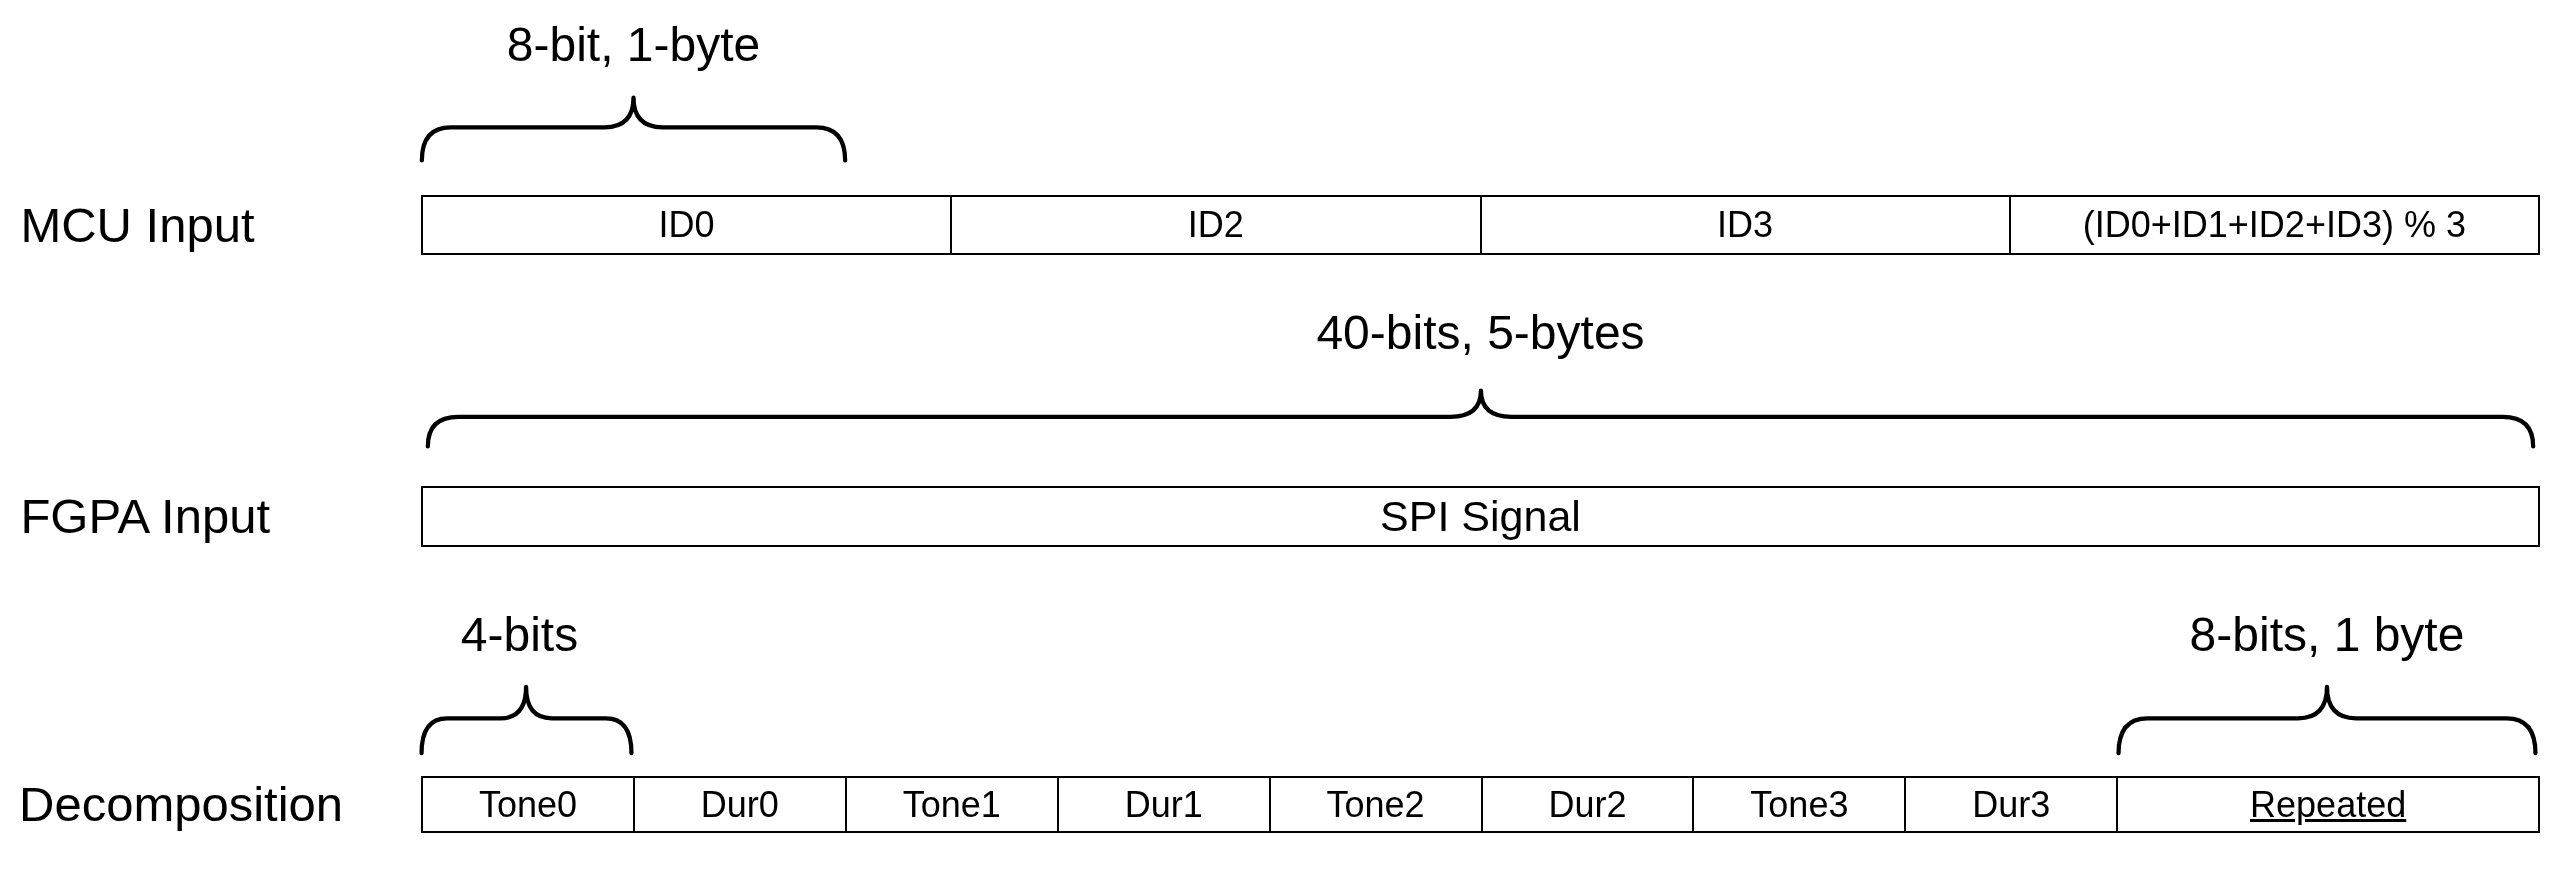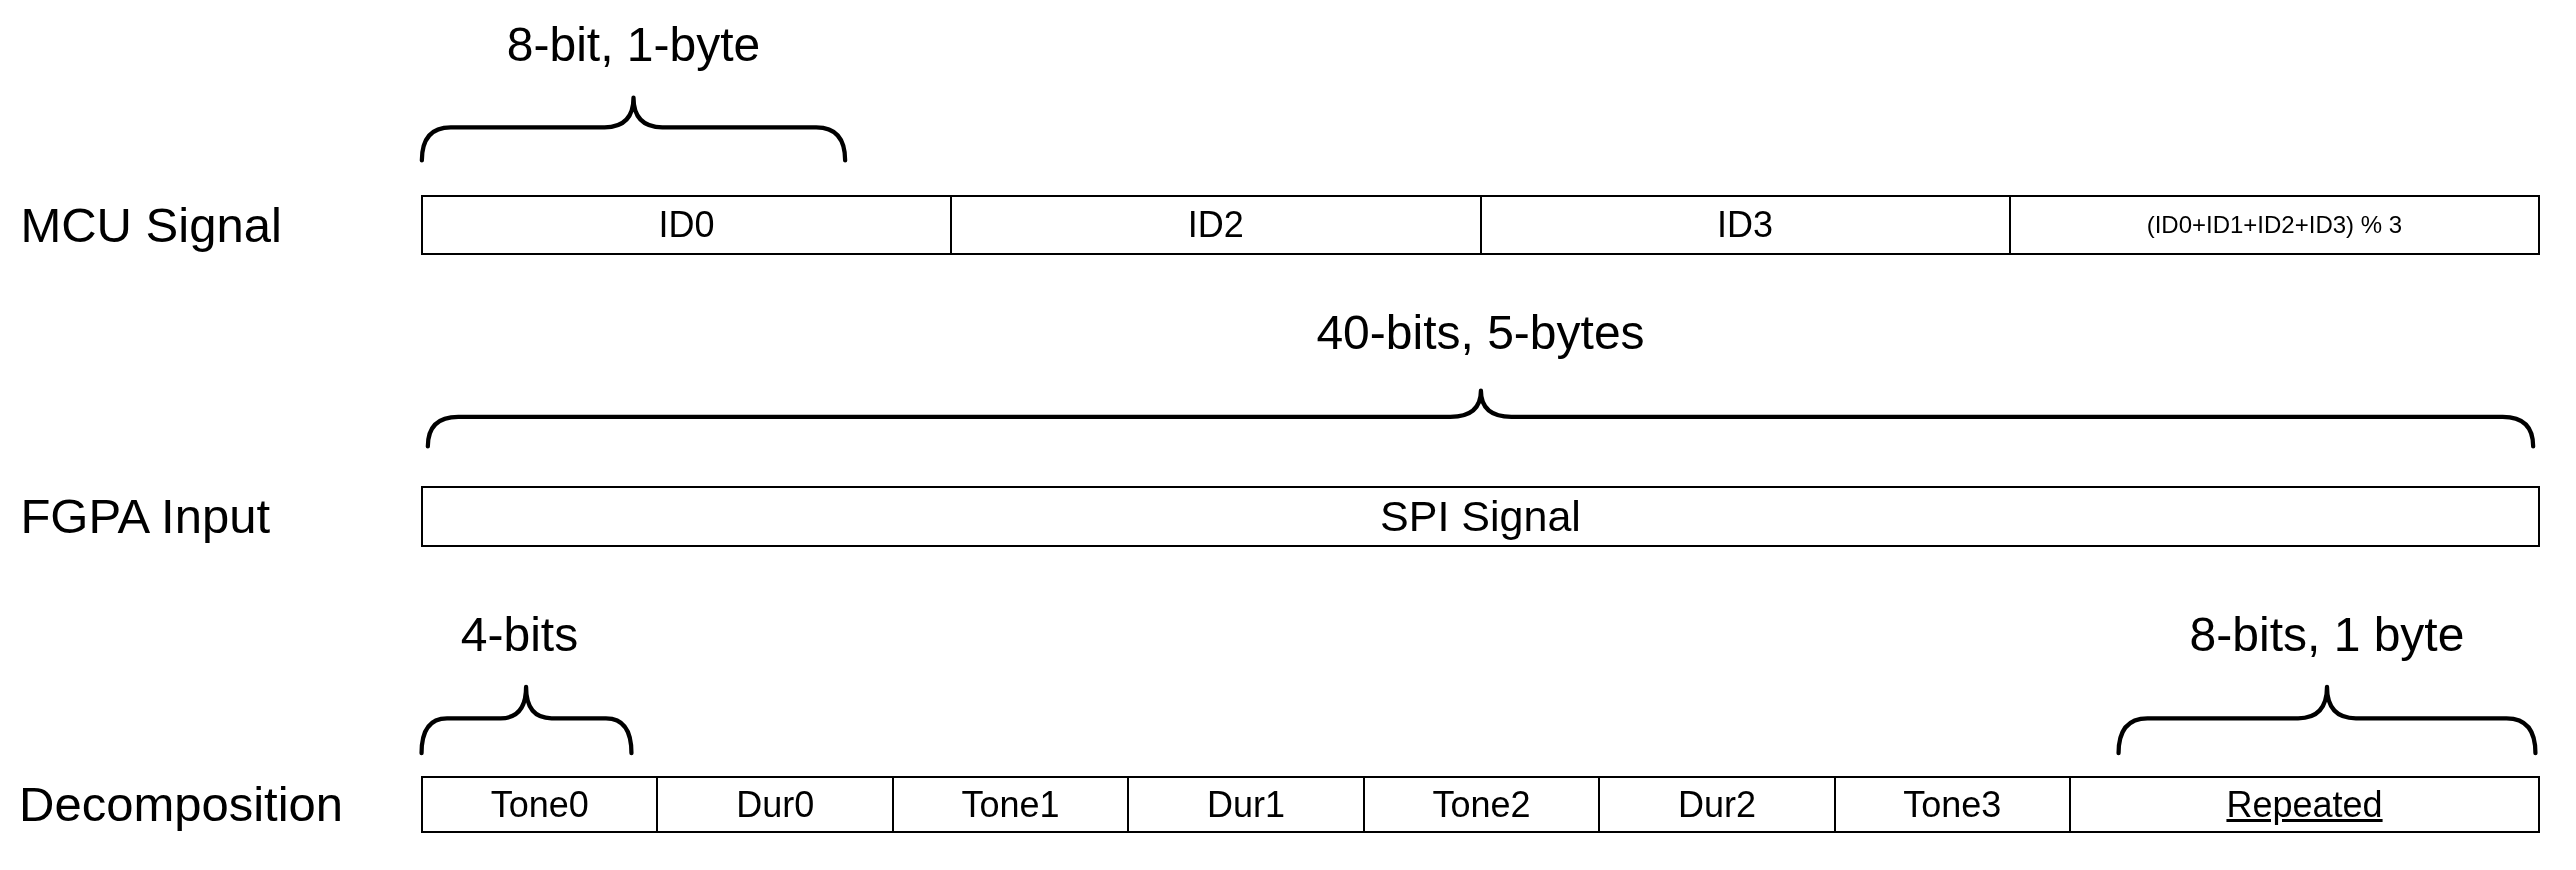--- a/index.html
+++ b/index.html
@@ -20,37 +20,37 @@
   }
   .bar{
     display:flex;border:2.6px solid #000;background:#fff;box-sizing:border-box;
   }
   .cell{
     flex:1;display:flex;align-items:center;justify-content:center;
     font-size:36px;white-space:nowrap;box-sizing:border-box;
   }
   .cell + .cell{border-left:2.6px solid #000;}
   .cell.wide{flex:2;text-decoration:underline;}
-  .cell.small-text{font-size:24px;}
+  .cell.small-text{font-size:36px;}
   .cell.big-text{font-size:43px;}
   svg.brace{display:block;}
   svg.brace path{fill:none;stroke:#000;stroke-width:5;stroke-linecap:round;stroke-linejoin:round;}
 </style>
 </head>
 <body>
 
 <div class="canvas">
 
   <div class="abs annot" style="left:419px;top:19px;width:429px;">8-bit, 1-byte</div>
 
   <svg class="brace abs" style="left:419px;top:95px;" width="429" height="68" viewBox="0 0 504 80">
     <path d="M 3 77 Q 3 38 37 38 L 218 38 Q 252 38 252 3 Q 252 38 286 38 L 467 38 Q 501 38 501 77"></path>
   </svg>
 
-  <div class="abs rowlabel" style="left:20.4px;top:195px;height:60px;">MCU Signal</div>
+  <div class="abs rowlabel" style="left:20.4px;top:195px;height:60px;">MCU Input</div>
 
   <div class="abs bar" style="left:421px;top:195px;width:2119px;height:60px;">
     <div class="cell">ID0</div>
     <div class="cell">ID2</div>
     <div class="cell">ID3</div>
     <div class="cell small-text">(ID0+ID1+ID2+ID3) % 3</div>
   </div>
 
   <div class="abs annot" style="left:421px;top:307px;width:2119px;">40-bits, 5-bytes</div>
 
@@ -79,17 +79,18 @@
   <div class="abs rowlabel" style="left:19px;top:776px;height:57px;">Decomposition</div>
 
   <div class="abs bar" style="left:421px;top:776px;width:2119px;height:57px;">
     <div class="cell">Tone0</div>
     <div class="cell">Dur0</div>
     <div class="cell">Tone1</div>
     <div class="cell">Dur1</div>
     <div class="cell">Tone2</div>
     <div class="cell">Dur2</div>
     <div class="cell">Tone3</div>
+    <div class="cell">Dur3</div>
     <div class="cell wide">Repeated</div>
   </div>
 
 </div>
 
 
 </body></html>

